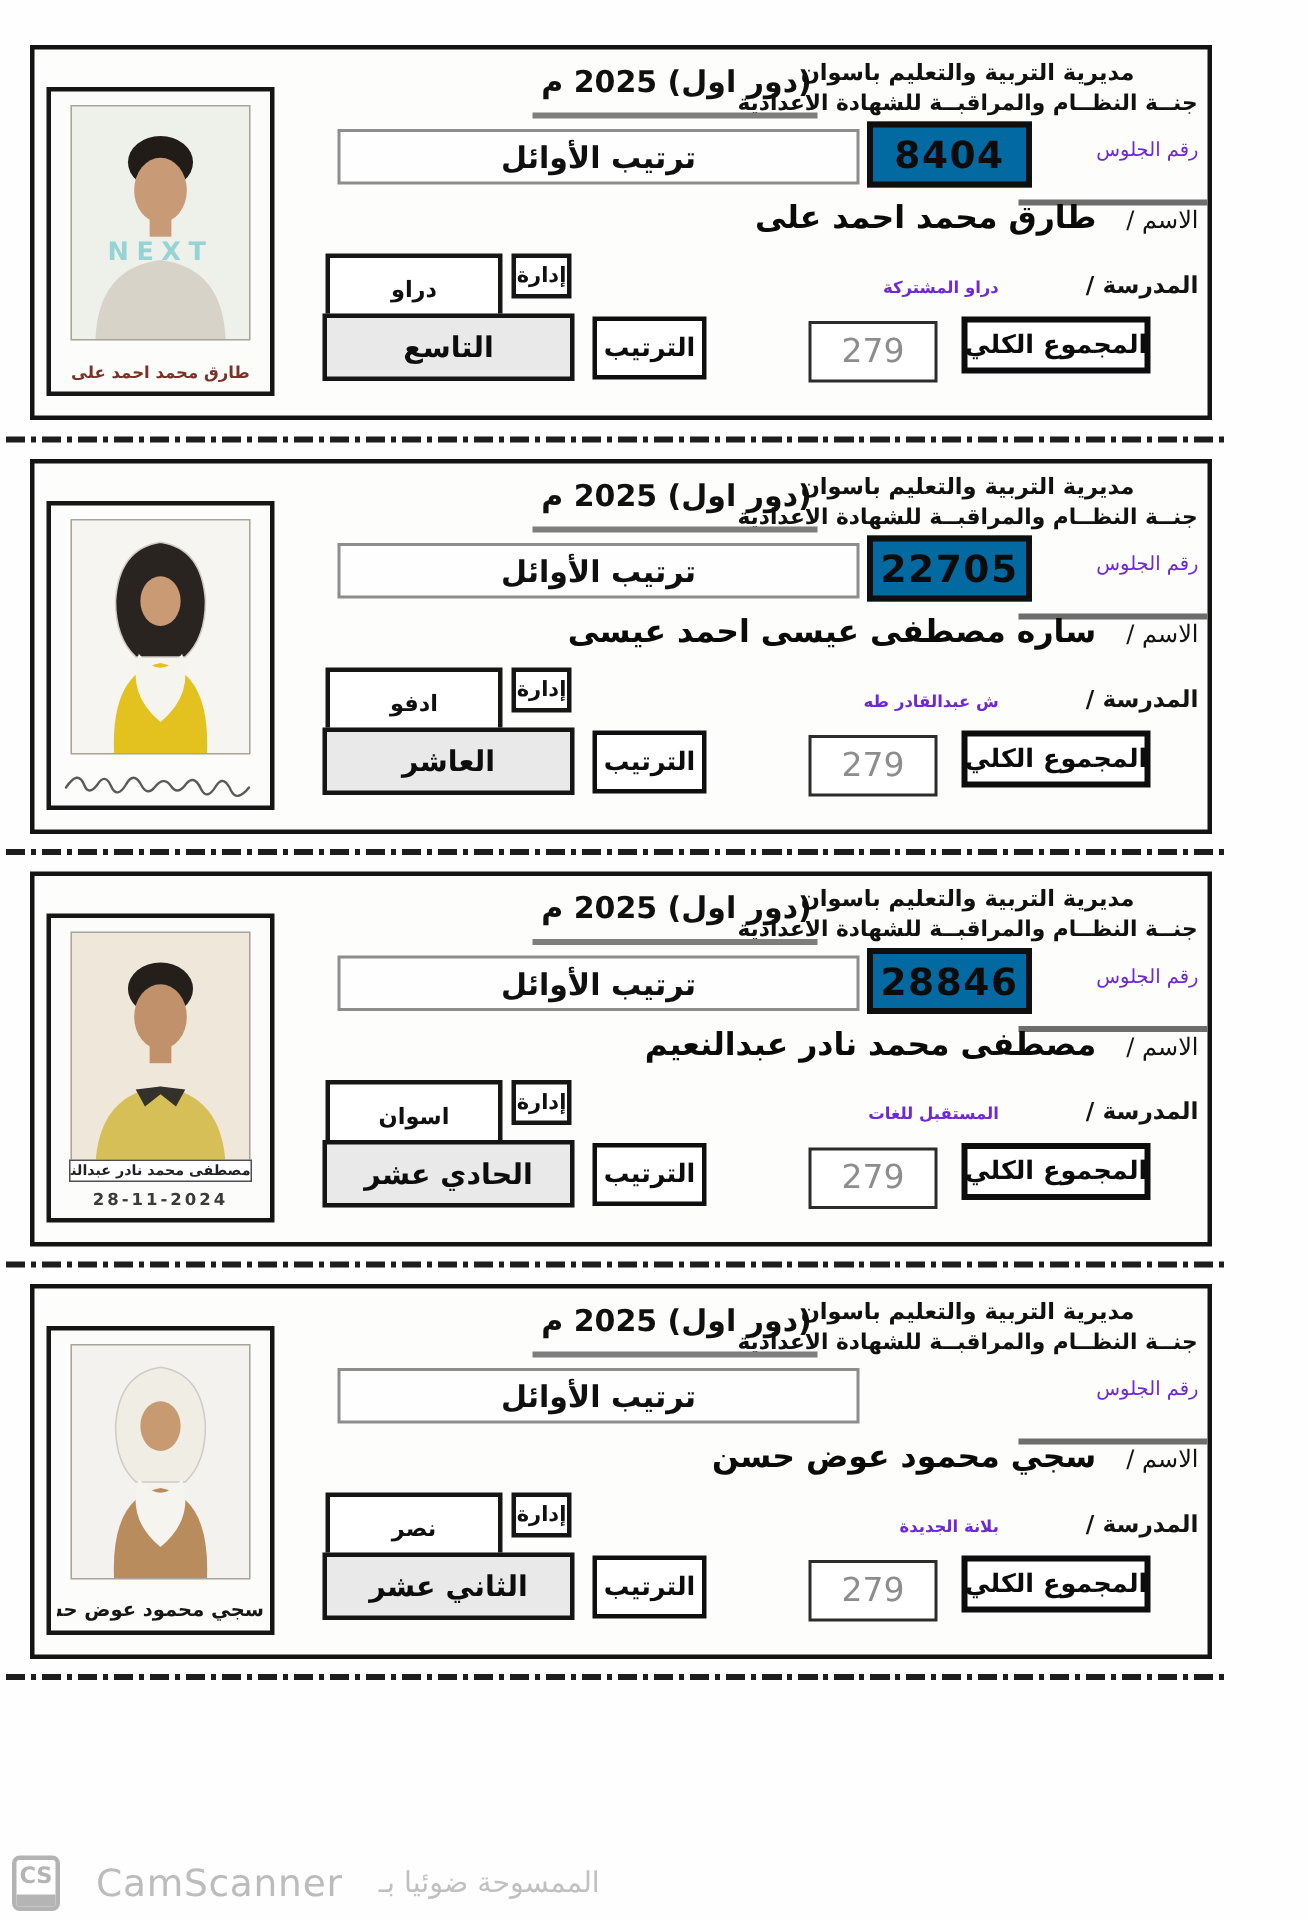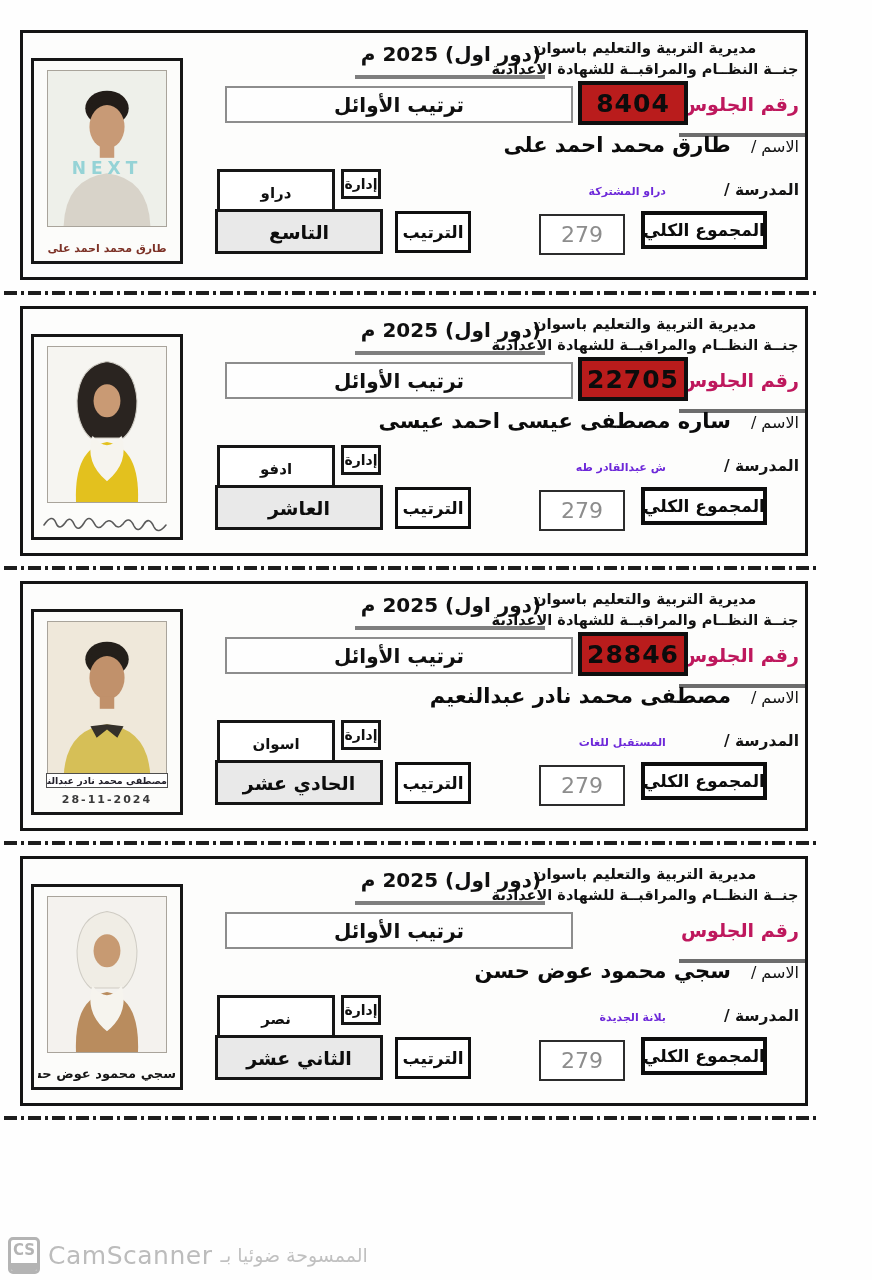--- a/index.html
+++ b/index.html
@@ -77,25 +77,25 @@
   .hdr-line1{font-size:15px;font-weight:bold;}
   .hdr-line2{font-size:14.5px;font-weight:bold;margin-top:4px;white-space:nowrap;}
 
   .session{
     position:absolute;left:323px;top:9px;width:210px;text-align:center;
     font-size:20px;font-weight:bold;color:#101010;direction:rtl;
   }
   .session-underline{position:absolute;left:332px;top:42px;width:190px;height:4px;background:#7e7e7e;}
 
   
-  .seat-label{position:absolute;right:6px;top:60px;font-size:19px;font-weight:bold;color:#be185d;}
+  .seat-label{position:absolute;right:6px;top:60px;font-size:13px;font-weight:normal;color:#6d28d9;}
   .seat-underline{position:absolute;right:0px;top:100px;width:126px;height:4px;background:#6d6d6d;}
   .seat-box{
     position:absolute;left:555px;top:48px;width:110px;height:44px;
-    border:4px solid #0f0f0f;background:#b91c1c;box-sizing:border-box;
+    border:4px solid #0f0f0f;background:#0369a1;box-sizing:border-box;
     display:flex;align-items:center;justify-content:center;
     font-size:25px;font-weight:bold;color:#0c0c0c;letter-spacing:1px;
   }
   .title-box{
     position:absolute;left:202px;top:53px;width:348px;height:37px;
     border:2px solid #8d8d8d;background:#fefefe;box-sizing:border-box;
     display:flex;align-items:center;justify-content:center;
     font-size:20px;font-weight:bold;color:#101010;
   }
 
@@ -143,21 +143,21 @@
   .rank-value-box{
     position:absolute;left:192px;top:176px;width:168px;height:45px;
     border:3px solid #151515;box-sizing:border-box;background:#e9e9e9;
     display:flex;align-items:center;justify-content:center;
     font-size:19px;font-weight:bold;color:#0d0d0d;white-space:nowrap;
   }
 
   
   .scanner-watermark{
     position:absolute;left:8px;top:1235px;height:40px;
-    display:flex;align-items:center;gap:8px;direction:ltr;
+    display:flex;align-items:center;gap:24px;direction:ltr;
   }
   .cs-logo{
     position:relative;width:32px;height:37px;border:3px solid #b4b4b4;
     border-radius:5px;box-sizing:border-box;background:#fff;
     display:flex;align-items:flex-start;justify-content:center;
   }
   .cs-logo-text{font-size:15px;font-weight:bold;color:#b4b4b4;line-height:21px;}
   .cs-logo-bar{position:absolute;left:0;right:0;bottom:0;height:8px;background:#b4b4b4;border-radius:0 0 2px 2px;}
   .cs-brand{font-size:25px;color:#bcbcbc;letter-spacing:.5px;}
   .cs-arabic{font-size:19px;color:#c0c0c0;direction:rtl;}

